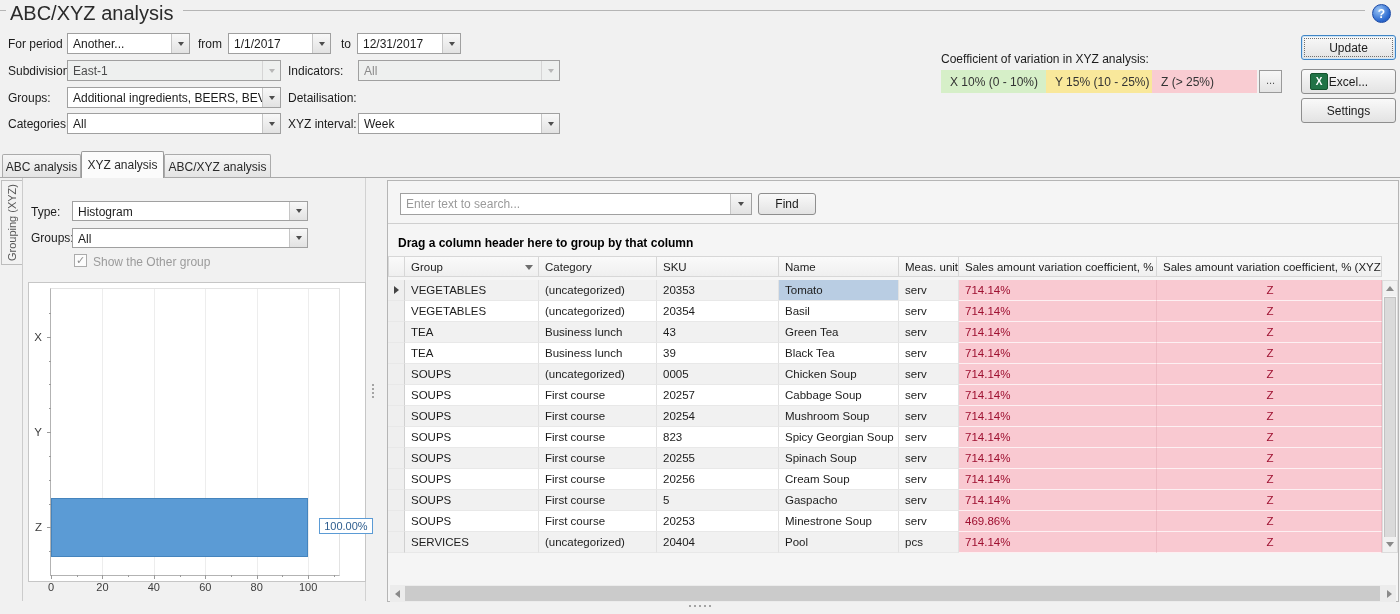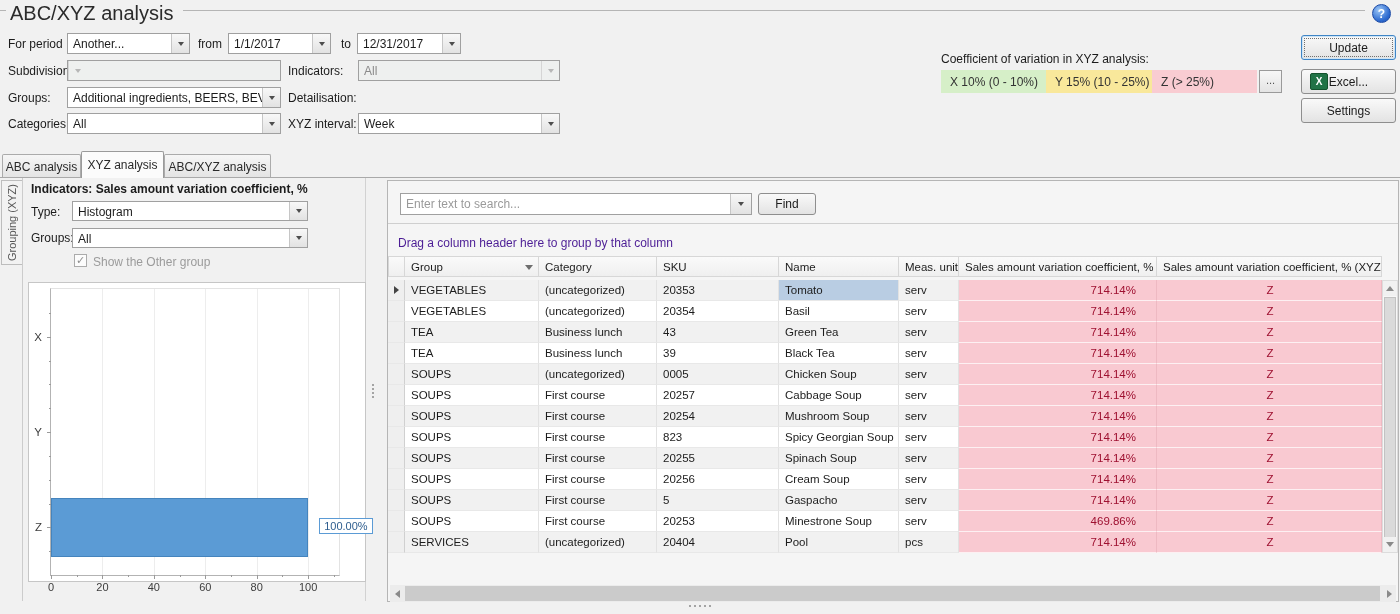--- a/index.html
+++ b/index.html
@@ -68,34 +68,34 @@
   .split-dots{position:absolute;display:flex;flex-direction:column;gap:2px;}
   .split-dots i,.grip-dots i{width:2px;height:2px;background:#8a8a8a;border-radius:50%;}
   .grip-dots{position:absolute;display:flex;gap:3px;}
   
   .panel{position:absolute;left:387px;top:180px;width:1012px;height:422px;background:#f5f5f5;
        border:1px solid #b5b5b5;box-sizing:border-box;}
   .search-combo{left:12px;top:12px;width:352px;height:22px;}
   .search-combo .txt{color:#9a9a9a;}
   .search-combo .arrow{width:20px;}
   .toolbar-line{position:absolute;left:0;top:42px;width:100%;height:1px;background:#cfcfcf;}
-  .hint{position:absolute;left:10px;top:55px;font-size:12px;color:#4c1d95;white-space:nowrap;}
+  .hint{position:absolute;left:10px;top:55px;font-size:12px;color:#000000;white-space:nowrap;font-weight:bold;}
   .ghead{position:absolute;left:0;top:75px;width:1010px;height:21px;}
   .hcell{position:absolute;top:0;height:21px;background:linear-gradient(#fafafa,#efefef);
        border:1px solid #d7d7d7;border-left:none;box-sizing:border-box;font-size:11.5px;color:#1c1c1c;
        padding:4px 4px 0 6px;white-space:nowrap;overflow:hidden;}
   .gbody{position:absolute;left:0;top:99px;width:994px;}
   .row{position:relative;height:21px;}
   .cell{position:absolute;top:0;height:21px;box-sizing:border-box;font-size:11.5px;color:#1c1c1c;
        padding:4px 4px 0 6px;border-right:1px solid #e2e2e2;border-bottom:1px solid #e8e8e8;
        white-space:nowrap;overflow:hidden;}
   .row.odd .cell{background:#f1f1f1;}
   .row.even .cell{background:#fff;}
   .cell.pink{background:#f9c9d1!important;color:#9e1030;border-right:1px solid #eeb9c2;border-bottom:1px solid #fdf0f2;}
-  .cell.coeff{text-align:right;padding-right:20px;}
+  .cell.coeff{text-align:left;padding-right:12px;}
   .cell.xyz{text-align:center;}
   .cell.sel{background:#b9cde3!important;}
   .cell.ind{background:#efefef!important;border-right:1px solid #d0d0d0;padding:0;
        display:flex;align-items:center;justify-content:center;}
   .row-arrow{width:0;height:0;border-left:5px solid #444;border-top:4px solid transparent;border-bottom:4px solid transparent;}
   .col-ind{left:0;width:17px;}
   .col-group{left:17px;width:134px;}
   .col-cat{left:151px;width:118px;}
   .col-sku{left:269px;width:122px;}
   .col-name{left:391px;width:120px;}
@@ -143,20 +143,21 @@
   <div class="label" style="left:341px;top:37px;">to</div>
   <div class="combo" style="left:357px;top:33px;width:104px;">
     <div class="txt">12/31/2017</div>
     <div class="arrow">
         <i class="darr"></i>
       </div>
   </div>
 
   <div class="label" style="left:8px;top:64px;">Subdivisions:</div>
   <div class="combo disabled" style="left:67px;top:60px;width:214px;">
+    <div class="txt" style="color:#4c4c4c;">East-1</div>
     <div class="arrow">
         <i class="darr"></i>
       </div>
   </div>
   <div class="label" style="left:288px;top:64px;text-align:center;">Indicators:</div>
   <div class="combo disabled" style="left:358px;top:60px;width:202px;">
     <div class="txt">All</div>
     <div class="arrow">
         <i class="darr"></i>
       </div>
@@ -203,21 +204,20 @@
   <div class="tab active" style="left:81px;width:83px;">XYZ analysis</div>
   <div class="tab" style="left:164px;width:107px;">ABC/XYZ analysis</div>
   <div class="hline" style="left:0;top:177px;width:1400px;background:#a9a9a9;"></div>
 
   <div class="vtab">
     <span>Grouping (XYZ)</span>
   </div>
   <div class="vline" style="left:22px;top:178px;height:423px;"></div>
   <div class="vline" style="left:365px;top:178px;height:423px;background:#d2d2d2;"></div>
 
-  <div class="label" style="left:31px;top:182px;font-weight:bold;">Indicators: Sales amount variation coefficient, %</div>
   <div class="label" style="left:31px;top:205px;">Type:</div>
   <div class="combo" style="left:72px;top:201px;width:236px;height:20px;">
     <div class="txt">Histogram</div>
     <div class="arrow">
         <i class="darr"></i>
       </div>
   </div>
   <div class="label" style="left:31px;top:231px;">Groups:</div>
   <div class="combo" style="left:72px;top:228px;width:236px;height:20px;">
     <div class="txt">All</div>

